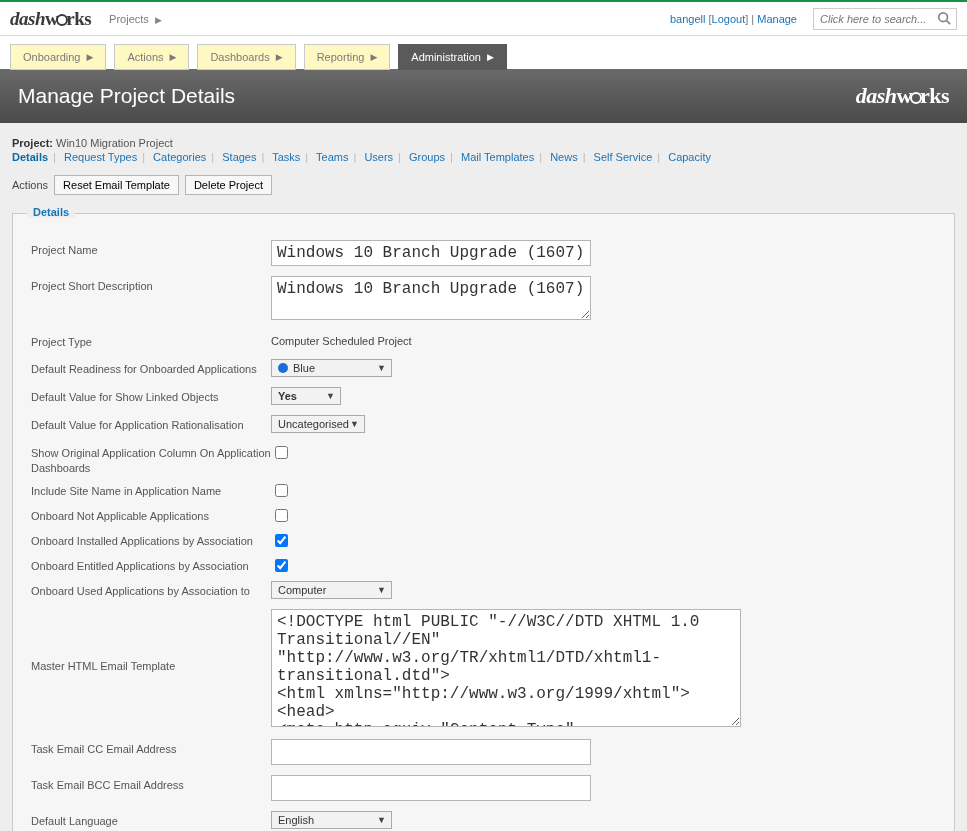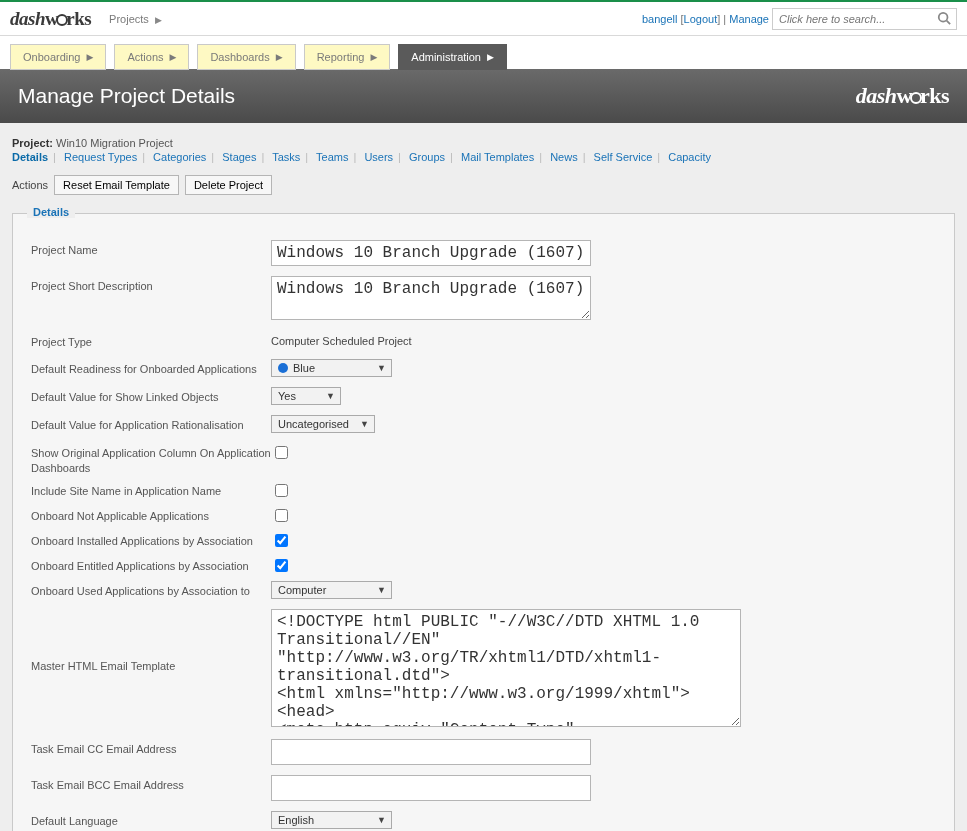--- a/index.html
+++ b/index.html
@@ -30,26 +30,26 @@
     letter-spacing: -0.5px;
   }
   .brand .w { font-style: normal; margin-top: 29px; }
   .ring {
     display:inline-block; width:12px; height:12px; border:2px solid #3a3a3a;
     border-radius:50%; position:relative; top:1px; margin:0 -2px;
   }
   .ring-w { border-color:#fff; }
   .crumb-link { color:#7a7a7a; font-size:11px; }
   .crumb-link .arrow { font-size:9px; margin-left:3px; color:#888; }
-  .top-right { display:flex; align-items:center; gap:3px; }
+  .top-right { display:flex; align-items:center; gap:16px; }
   .user-links a { color:#1a73b7; text-decoration:none; }
   .user-links { color:#777; }
   .search-wrap { position:relative; }
   .search-input {
-    width: 185px; height:22px; border:1px solid #ccc;
+    width: 144px; height:22px; border:1px solid #ccc;
     padding: 2px 22px 2px 6px; font-size:11px; color:#888;
     font-style: italic;
   }
   .search-icon {
     position:absolute; right:4px; top:3px; width:16px; height:16px;
     color:#888;
   }
   .search-icon svg { width:14px; height:14px; }
 
   
@@ -112,21 +112,21 @@
   .txt-input.w320 { width:320px; }
   .txt-area { width:320px; height:44px; resize:both; }
   .select {
     border:1px solid #aaa; background:#f2f2f2; font-size:11px;
     padding:2px 18px 2px 6px; position:relative; display:inline-flex;
     align-items:center; min-width:70px;
   }
   .select .caret { position:absolute; right:5px; font-size:9px; color:#444; }
   .select.w120 { width:121px; }
   .select.w90 { width:85px; }
-  .select.w45 { width:48px; }
+  .select.w45 { width:48px;font-weight:bold; }
   .select .dot-blue {
     display:inline-block; width:10px; height:10px; border-radius:50%;
     background:#1a6fd6; margin-right:5px;
   }
   .static-val { color:#444; padding-top:3px; }
   .checkbox { width:13px; height:13px; }
   .big-area { width:470px; height:118px; }
 </style>
 </head>
 <body>
@@ -256,21 +256,21 @@
         <div class="select w45">
           <span>Yes</span>
           <span class="caret">▼</span>
         </div>
       </div>
     </div>
 
     <div class="form-row">
       <div class="form-label">Default Value for Application Rationalisation</div>
       <div class="form-field">
-        <div class="select w90" style="width:104px">
+        <div class="select w90" style="width:94px">
           <span>Uncategorised</span>
           <span class="caret">▼</span>
         </div>
       </div>
     </div>
 
     <div class="form-row tight">
       <div class="form-label">Show Original Application Column On Application Dashboards</div>
       <div class="form-field"><input type="checkbox" class="checkbox" style=""></div>
     </div>

